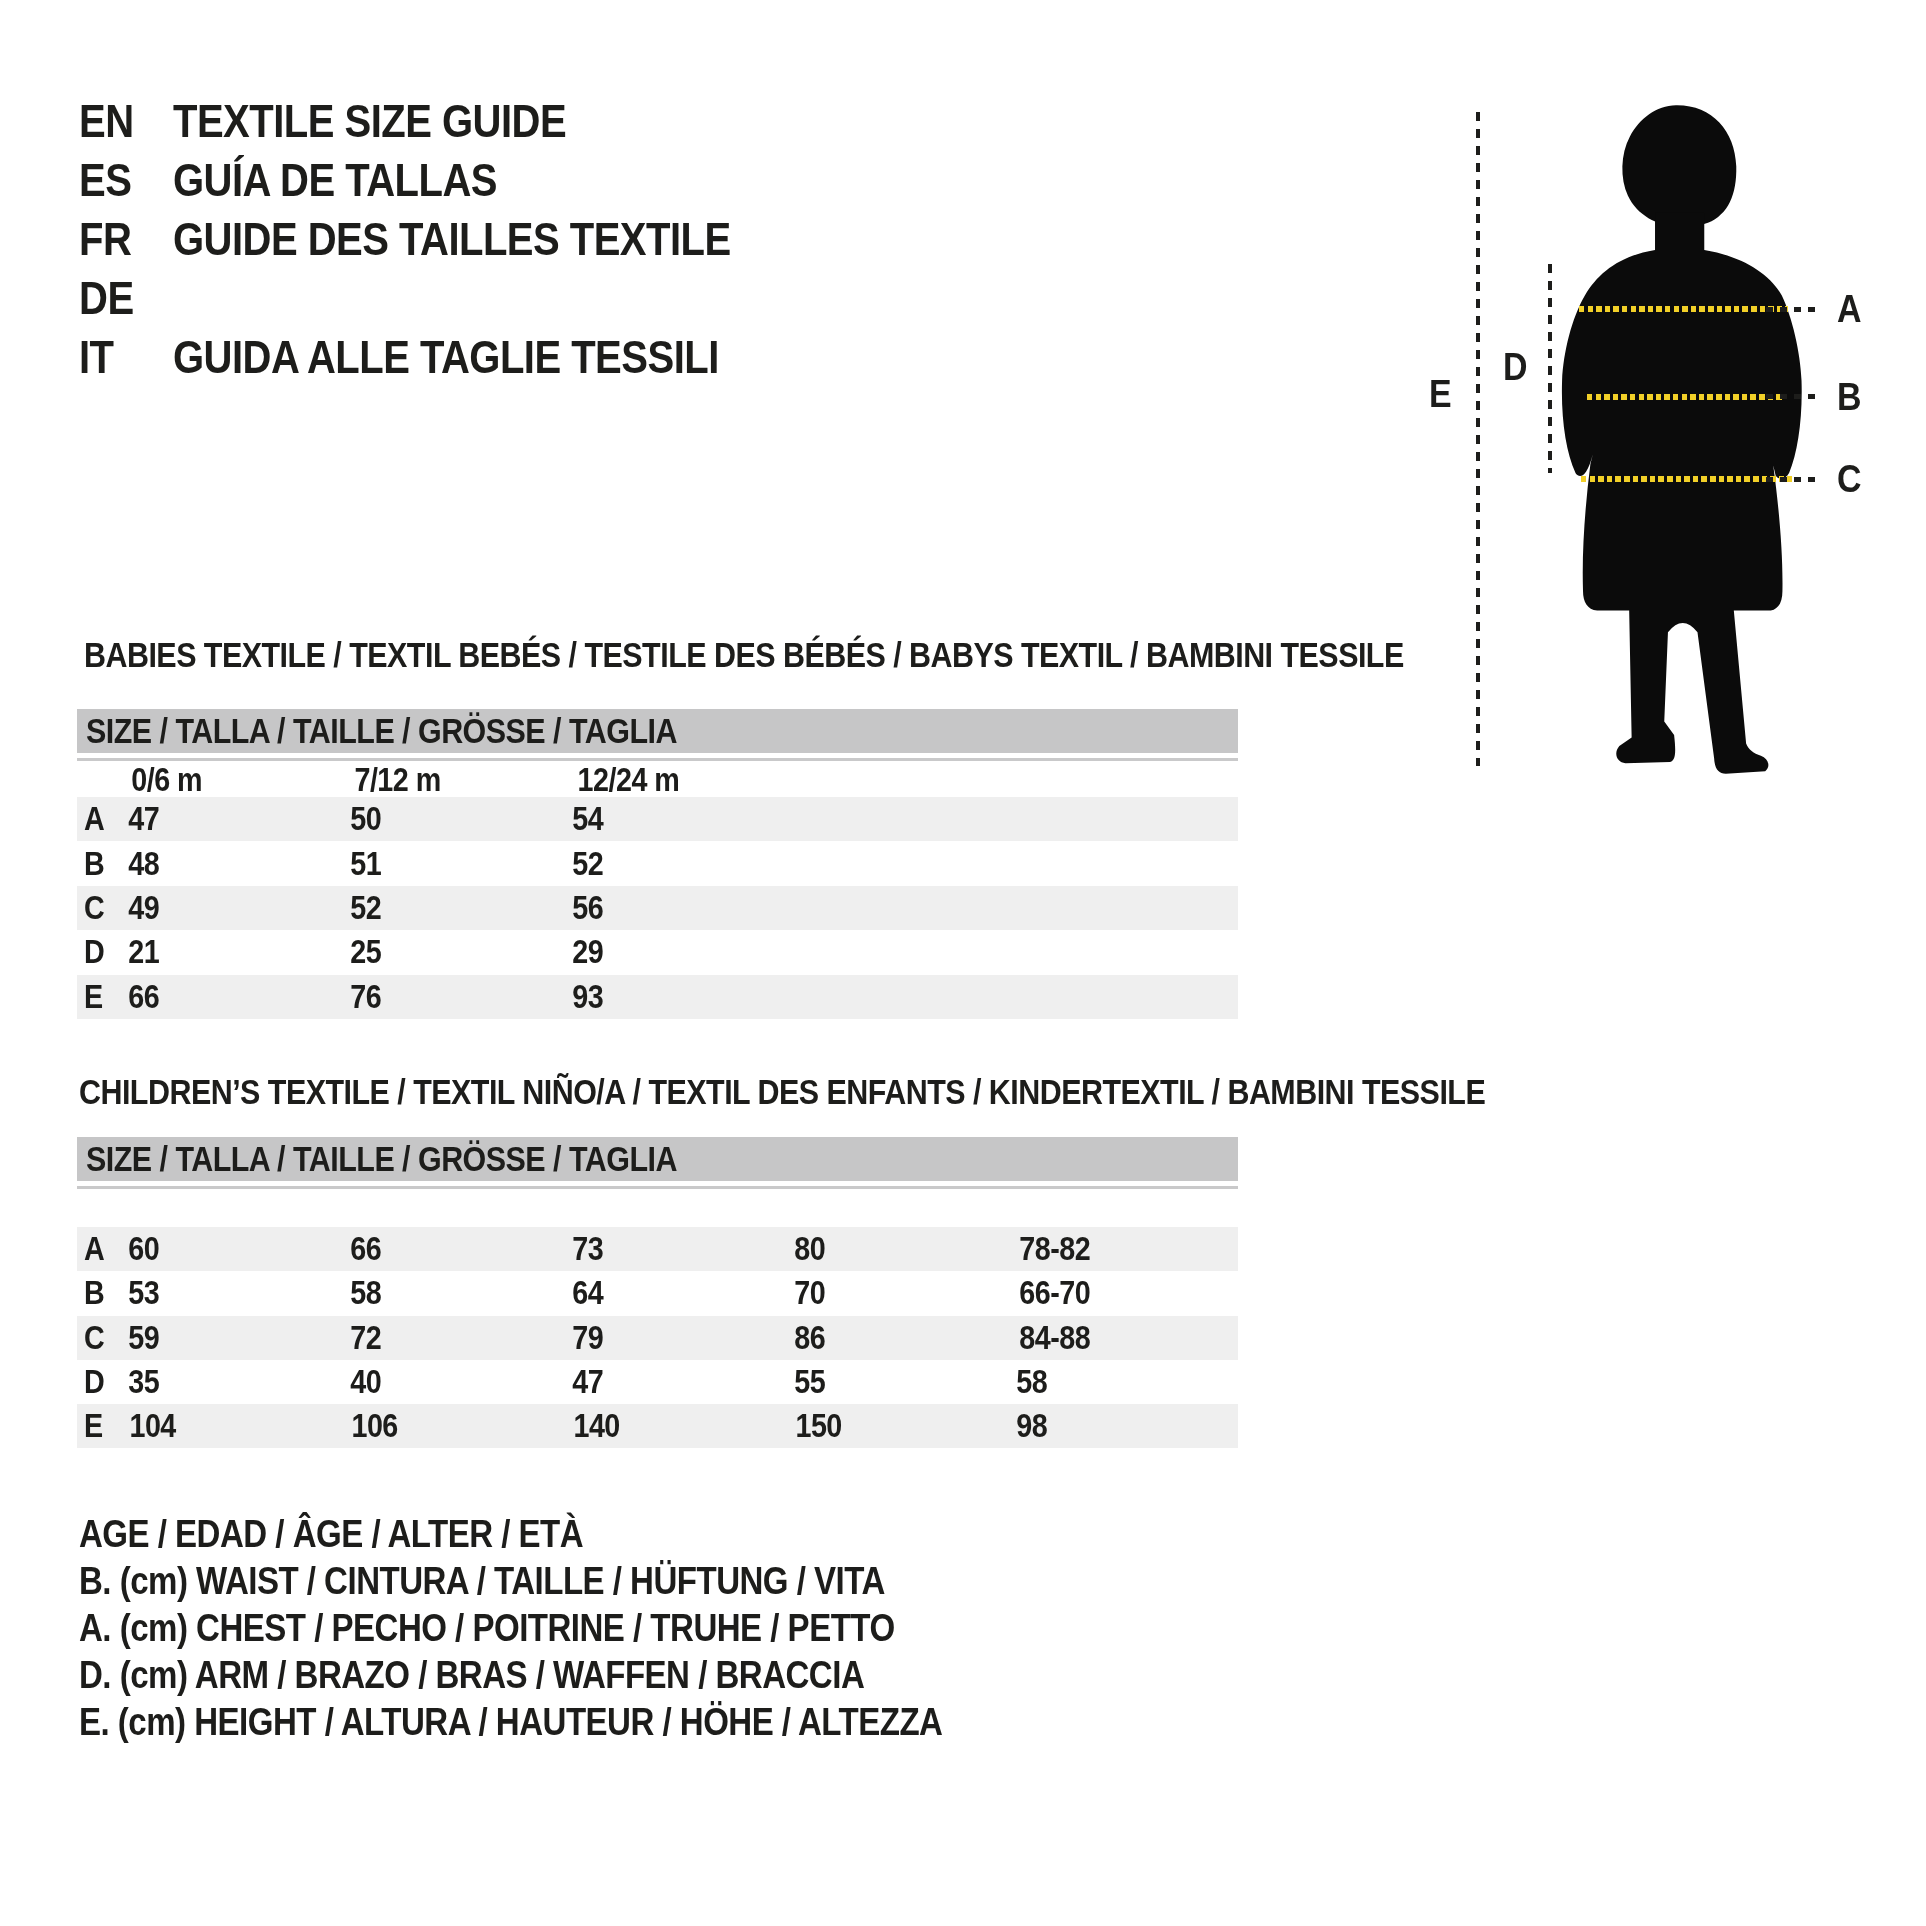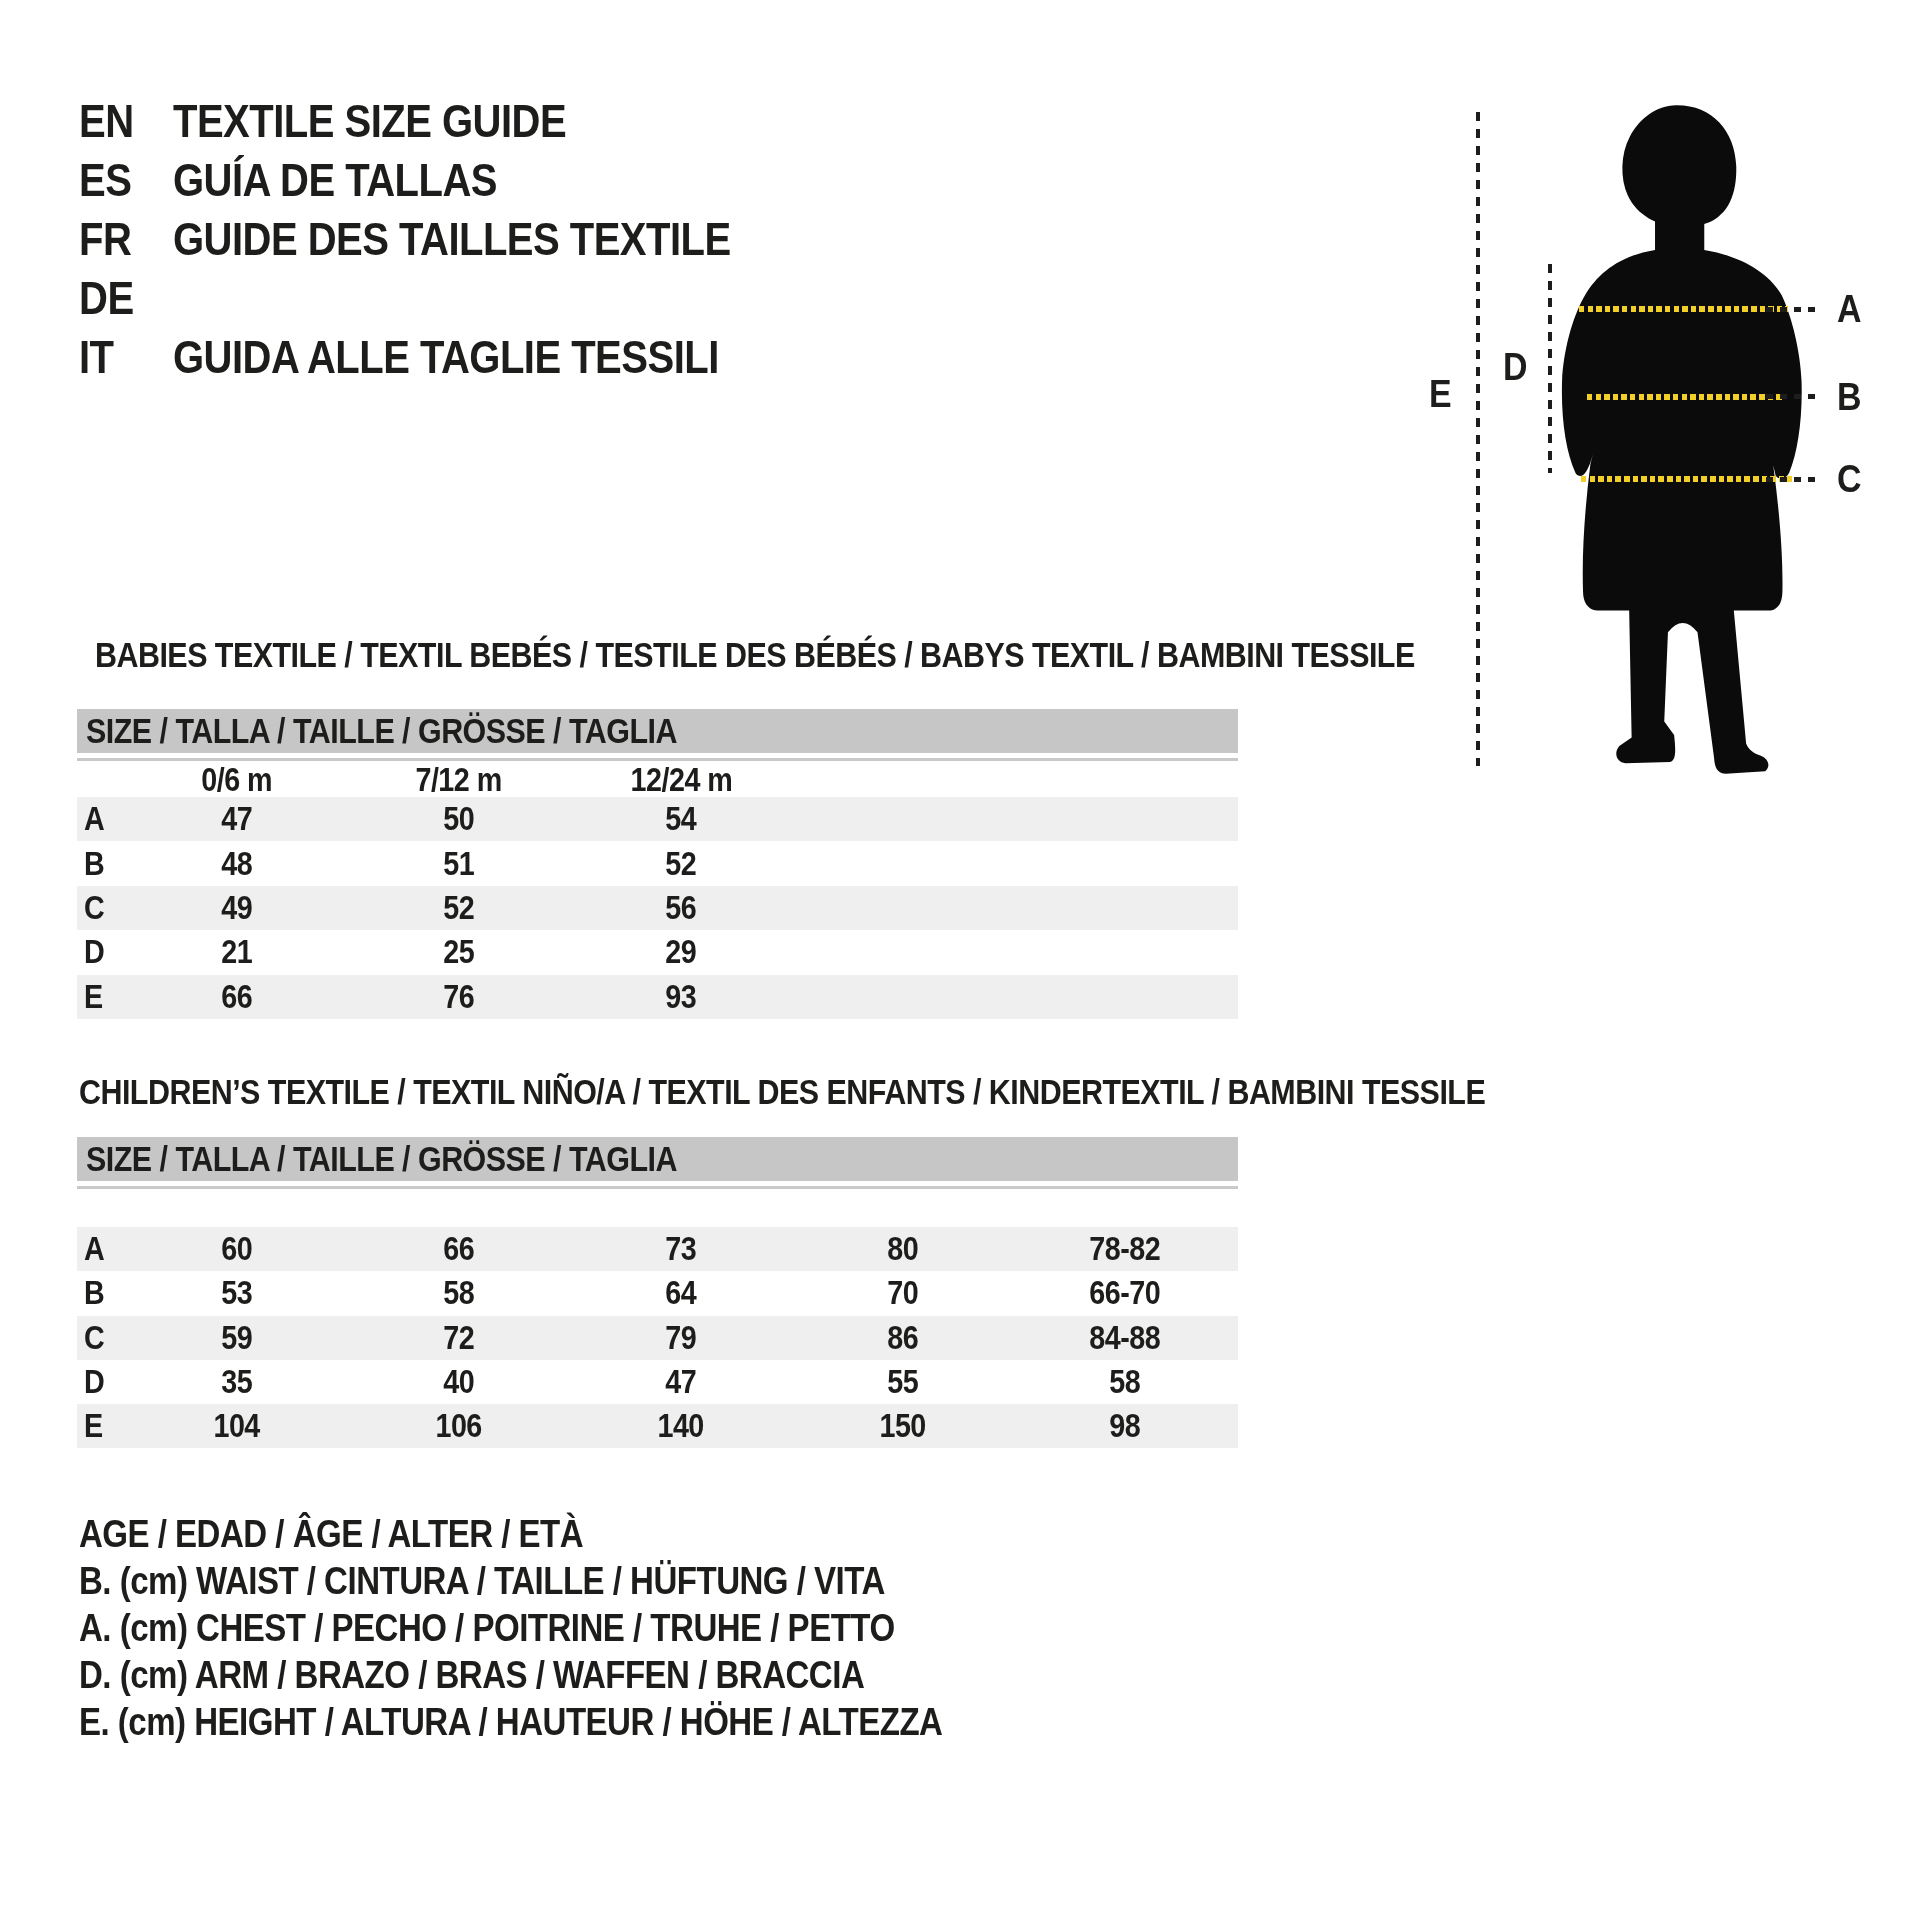--- a/index.html
+++ b/index.html
@@ -23,21 +23,21 @@
   
   .section-title{font-size:35px;}
   
   .size-bar{left:77px;width:1161px;height:44px;background:#c6c6c7;display:flex;align-items:center;
             padding-left:8.6px;box-sizing:border-box;font-size:35px;}
   .bar-underline{left:77px;width:1161px;height:3.1px;background:#c9c9ca;}
   
   .trow{left:77px;width:1161px;height:44px;display:flex;align-items:center;font-size:33px;}
   .band{background:#efefef;}
   .cell-letter{width:49px;padding-left:7.4px;box-sizing:border-box;}
-  .cell-val{width:222px;text-align:center;text-decoration:underline;}
+  .cell-val{width:222px;text-decoration:underline;}
   .colhead-row{left:77px;width:1161px;height:36px;display:flex;align-items:center;font-size:33px;}
   
   #legend-block{left:79px;top:1511px;}
   .legend-line{height:47px;display:flex;align-items:center;font-size:38px;}
 </style>
 </head>
 <body>
 
 <div id="root">
 
@@ -114,21 +114,21 @@
   <div class="abs hdash-y" style="left:1587px;top:394px;width:198px;"></div>
   <div class="abs hdash-y" style="left:1581px;top:476px;width:211px;"></div>
 
   <div class="abs hdash-k" style="left:1766px;top:307px;width:54px;"></div>
   <div class="abs hdash-k" style="left:1766px;top:394px;width:54px;"></div>
   <div class="abs hdash-k" style="left:1766px;top:477px;width:54px;"></div>
   <span class="abs fig-label" style="left:1837px;top:287px;"><span class="cnd">A</span></span>
   <span class="abs fig-label" style="left:1837px;top:375px;"><span class="cnd">B</span></span>
   <span class="abs fig-label" style="left:1837px;top:457px;"><span class="cnd">C</span></span>
 
-  <div class="abs section-title" style="left:95px;top:635px;text-align:center;">
+  <div class="abs section-title" style="left:84px;top:635px;text-align:center;">
     <span class="cnd">BABIES TEXTILE / TEXTIL BEBÉS / TESTILE DES BÉBÉS / BABYS TEXTIL / BAMBINI TESSILE</span>
   </div>
   <div class="abs size-bar" style="top:709px;">
     <span class="cnd">SIZE / TALLA / TAILLE / GRÖSSE / TAGLIA</span>
   </div>
   <div class="abs bar-underline" style="top:758px;"></div>
 
   <div class="abs colhead-row" style="top:762px;">
     <span class="cell-letter"></span>
     <span class="cell-val"><span class="cndc">0/6 m</span></span>

